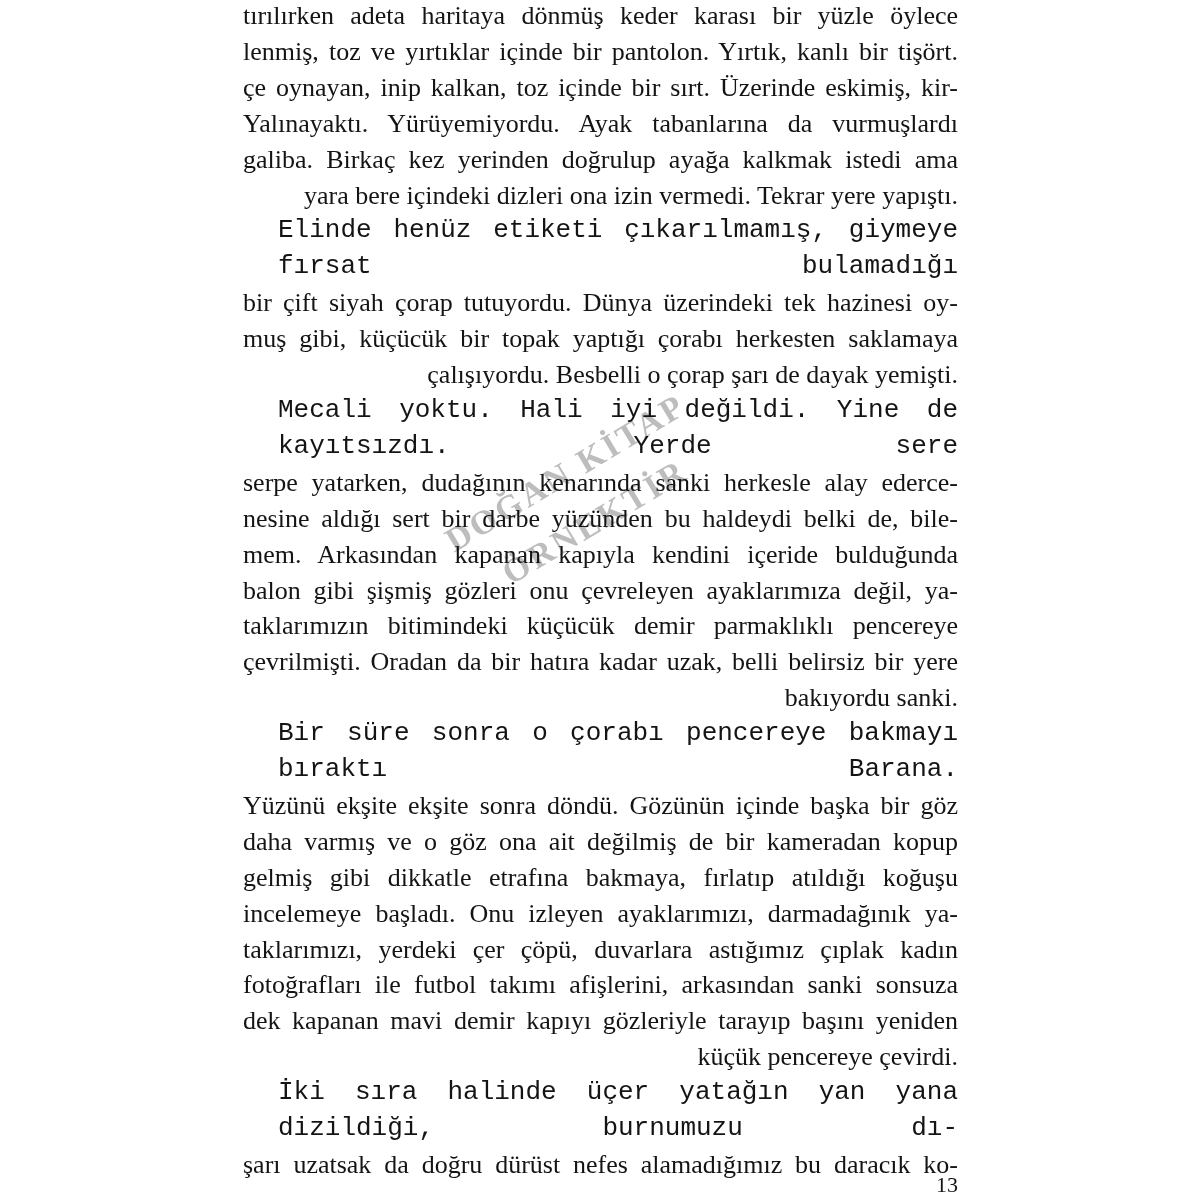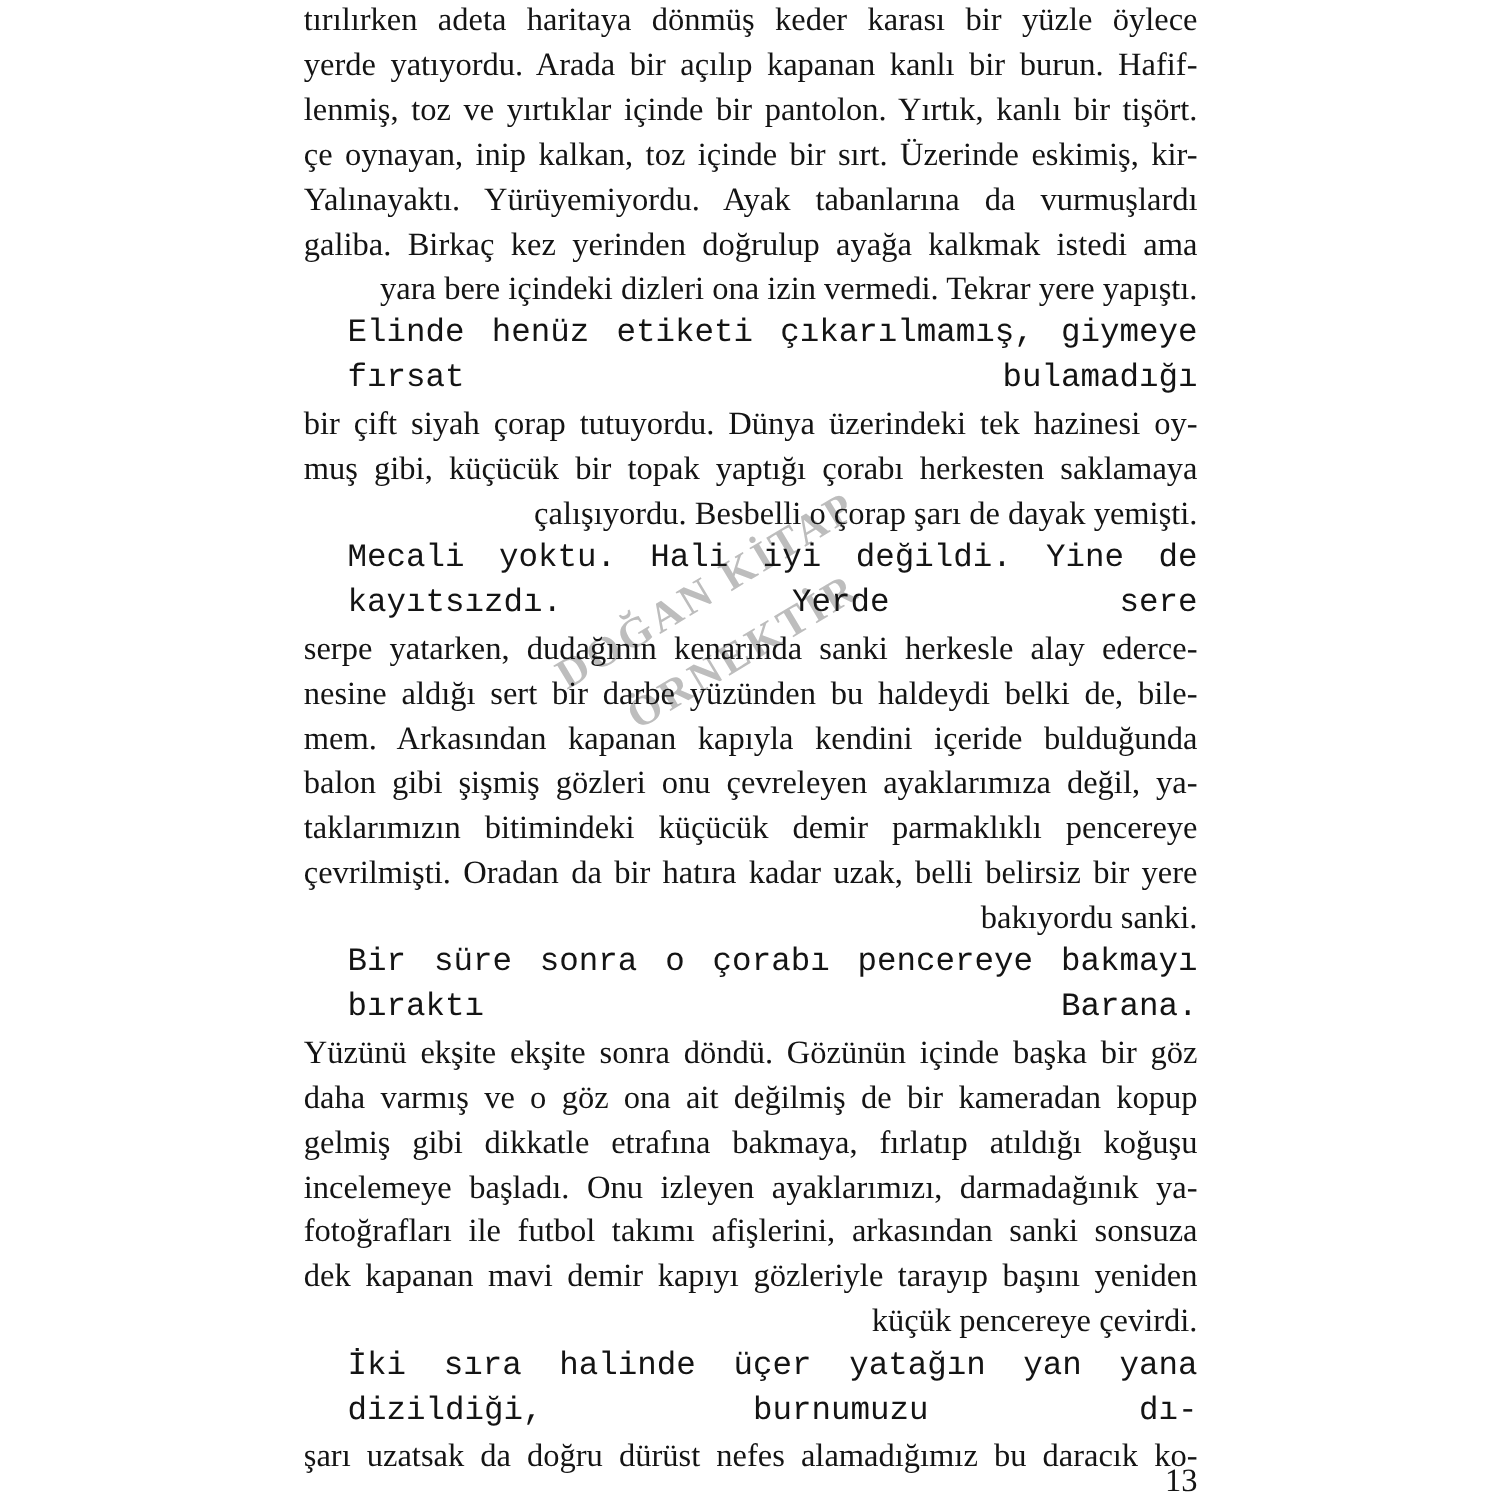--- a/index.html
+++ b/index.html
@@ -47,38 +47,37 @@
     -moz-text-align-last: justify;
     text-justify: inter-word;
   }
   .line.ind { padding-left: 35px; font-family: Liberation Mono, monospace; }
   .page-number {
     position: absolute;
     left: 243px;
     top: 1170px;
     width: 715px;
     text-align: right;
-    font-size: 26px;
+    font-size: 22px;
     line-height: 30px;
     color: #141414;
     z-index: 1;
   }
 </style>
 </head>
 <body>
 
 <div class="page" style="background: rgb(255, 255, 255);">
   <div class="watermark" style="color: rgb(189, 189, 189); transform: translate(-50%, -50%) rotate(-31deg);">
     <div>DOĞAN KİTAP</div>
     <div>ÖRNEKTİR</div>
   </div>
   <div class="text-block" id="text-block" style="color: rgb(20, 20, 20);">
       <div class="para">
         <div class="line j">tırılırken adeta haritaya dönmüş keder karası bir yüzle öylece</div>
-        <div class="line j">yerde yatıyordu. Arada bir açılıp kapanan kanlı bir burun. Hafif-</div>
         <div class="line j">lenmiş, toz ve yırtıklar içinde bir pantolon. Yırtık, kanlı bir tişört.</div>
         <div class="line j">çe oynayan, inip kalkan, toz içinde bir sırt. Üzerinde eskimiş, kir-</div>
         <div class="line j">Yalınayaktı. Yürüyemiyordu. Ayak tabanlarına da vurmuşlardı</div>
         <div class="line j">galiba. Birkaç kez yerinden doğrulup ayağa kalkmak istedi ama</div>
         <div class="line">yara bere içindeki dizleri ona izin vermedi. Tekrar yere yapıştı.</div>
       </div>
       <div class="para">
         <div class="line j ind">Elinde henüz etiketi çıkarılmamış, giymeye fırsat bulamadığı</div>
         <div class="line j">bir çift siyah çorap tutuyordu. Dünya üzerindeki tek hazinesi oy-</div>
         <div class="line j">muş gibi, küçücük bir topak yaptığı çorabı herkesten saklamaya</div>
@@ -93,20 +92,21 @@
         <div class="line j">taklarımızın bitimindeki küçücük demir parmaklıklı pencereye</div>
         <div class="line j">çevrilmişti. Oradan da bir hatıra kadar uzak, belli belirsiz bir yere</div>
         <div class="line">bakıyordu sanki.</div>
       </div>
       <div class="para">
         <div class="line j ind">Bir süre sonra o çorabı pencereye bakmayı bıraktı Barana.</div>
         <div class="line j">Yüzünü ekşite ekşite sonra döndü. Gözünün içinde başka bir göz</div>
         <div class="line j">daha varmış ve o göz ona ait değilmiş de bir kameradan kopup</div>
         <div class="line j">gelmiş gibi dikkatle etrafına bakmaya, fırlatıp atıldığı koğuşu</div>
         <div class="line j">incelemeye başladı. Onu izleyen ayaklarımızı, darmadağınık ya-</div>
+        <div class="line j">taklarımızı, yerdeki çer çöpü, duvarlara astığımız çıplak kadın</div>
         <div class="line j">fotoğrafları ile futbol takımı afişlerini, arkasından sanki sonsuza</div>
         <div class="line j">dek kapanan mavi demir kapıyı gözleriyle tarayıp başını yeniden</div>
         <div class="line">küçük pencereye çevirdi.</div>
       </div>
       <div class="para">
         <div class="line j ind">İki sıra halinde üçer yatağın yan yana dizildiği, burnumuzu dı-</div>
         <div class="line j">şarı uzatsak da doğru dürüst nefes alamadığımız bu daracık ko-</div>
       </div>
     </div>
   <div class="page-number">13</div>

